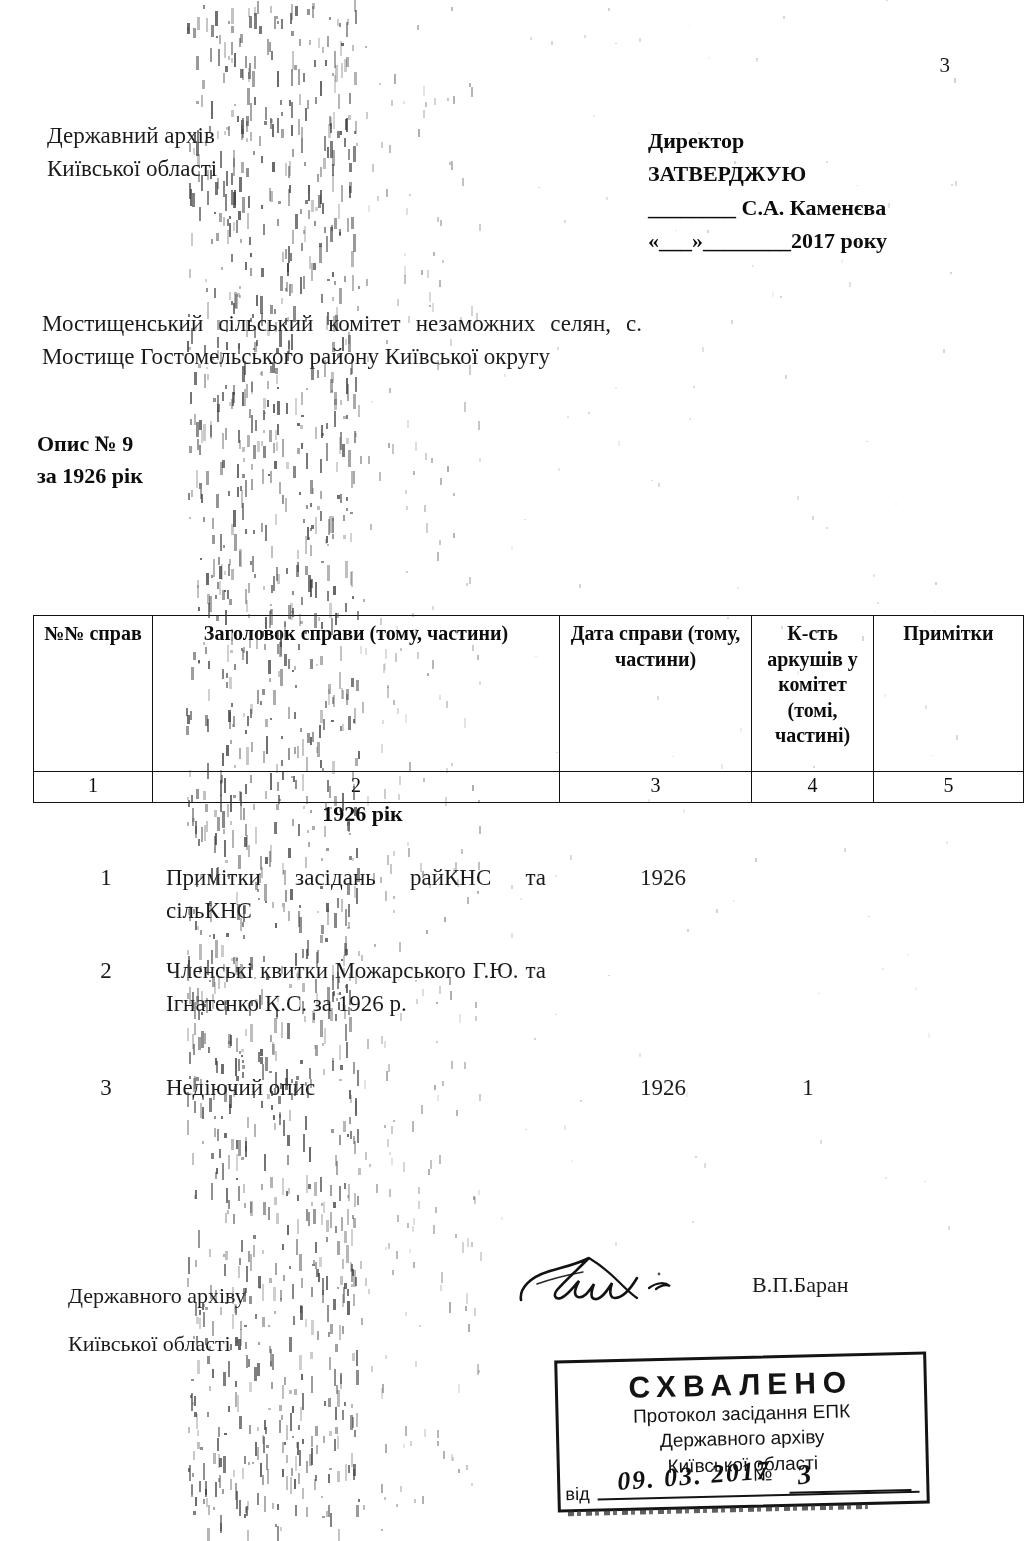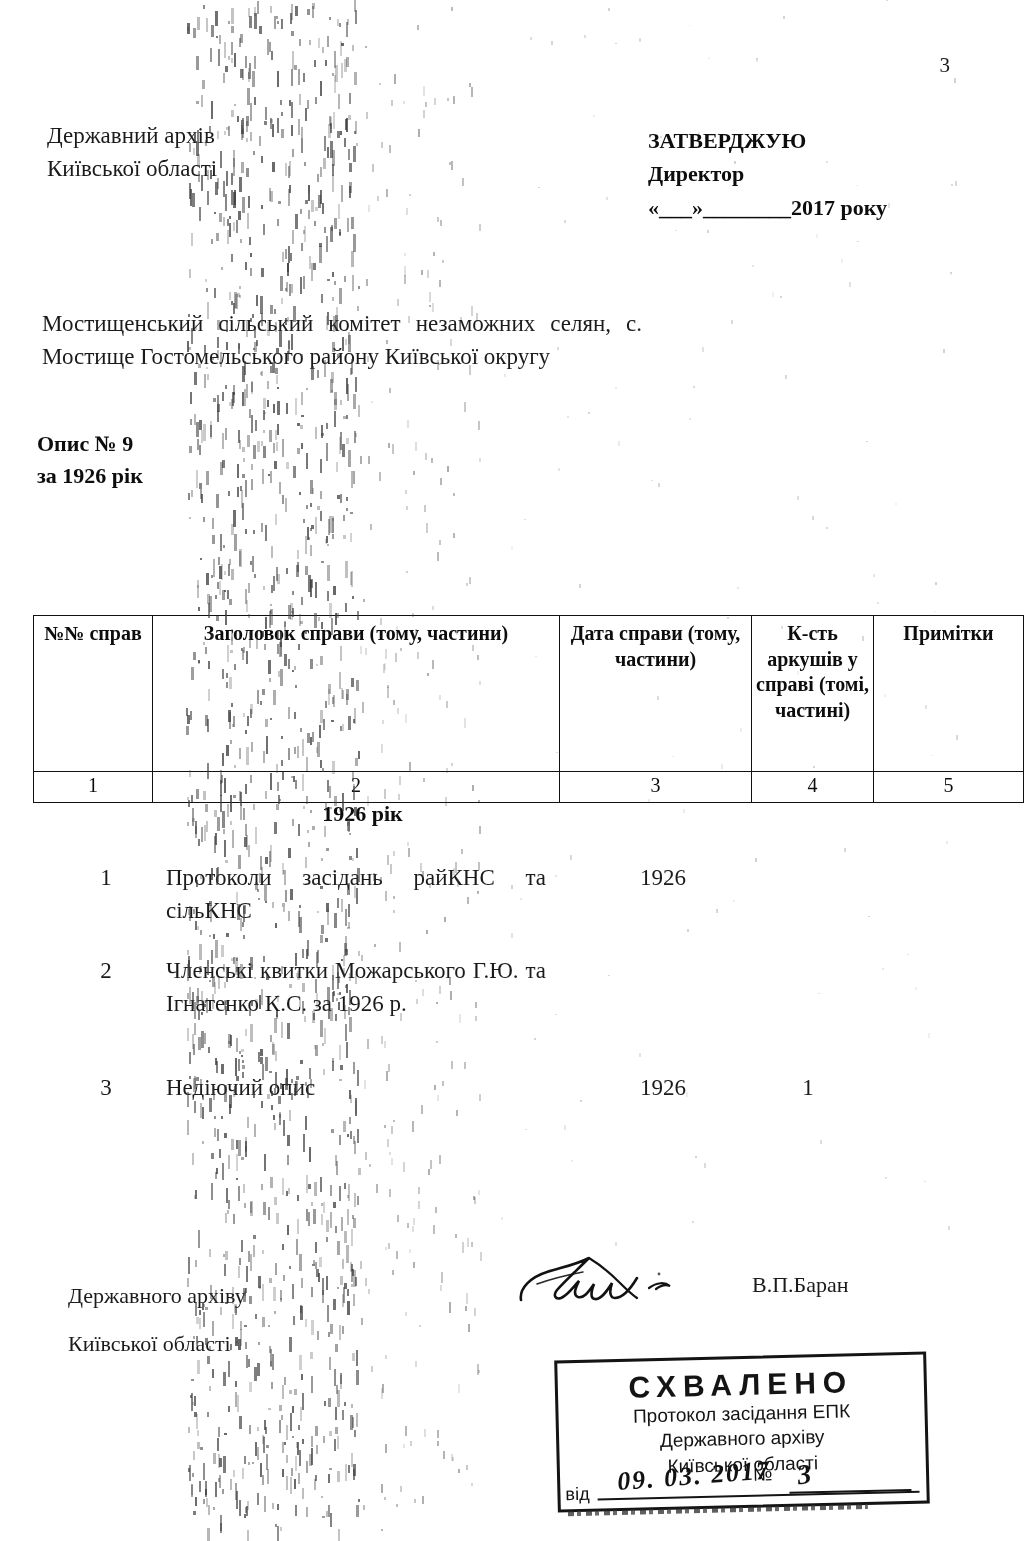--- a/index.html
+++ b/index.html
@@ -177,22 +177,23 @@
 <div class="page">
 
   <div class="pageno">3</div>
 
   <div class="hdr-left">
     <div>Державний архів</div>
     <div>Київської області</div>
   </div>
 
   <div class="hdr-right">
+    <div>Директор</div>
     <div>ЗАТВЕРДЖУЮ</div>
-    <div>Директор</div>
+    <div class="sig-line">________ С.А. Каменєва</div>
     <div class="sig-line">«___»________2017 року</div>
   </div>
 
   <div class="intro">Мостищенський сільський комітет незаможних селян, с. Мостище Гостомельського району Київської округу</div>
 
   <div class="fund">
     <div>Опис № 9</div>
     <div>за 1926 рік</div>
   </div>
 
@@ -202,41 +203,41 @@
       <th class="c1">
         <div>№№ справ</div>
       </th>
       <th class="c2">
         <div>Заголовок справи (тому, частини)</div>
       </th>
       <th class="c3">
         <div>Дата справи (тому, частини)</div>
       </th>
       <th class="c4">
-        <div>К-сть аркушів у справі (томі, частині)</div>
+        <div>К-сть аркушів у комітет (томі, частині)</div>
       </th>
       <th class="c5">
         <div>Примітки</div>
       </th>
     </tr>
     <tr class="nrow">
       <td>1</td>
       <td>2</td>
       <td>3</td>
       <td>4</td>
       <td>5</td>
     </tr>
   </tbody>
     </table>
 
   <div class="yearlabel">1926 рік</div>
 
   <div class="drow r1">
     <div class="num">1</div>
-    <div class="ttl">Протоколи засідань райКНС та сільКНС</div>
+    <div class="ttl">Примітки засідань райКНС та сільКНС</div>
     <div class="dt">1926</div>
     <div class="sh"></div>
   </div>
 
   <div class="drow r2">
     <div class="num">2</div>
     <div class="ttl">Членські квитки Можарського Г.Ю. та Ігнатенко К.С. за 1926 р.</div>
     <div class="dt"></div>
     <div class="sh"></div>
   </div>

